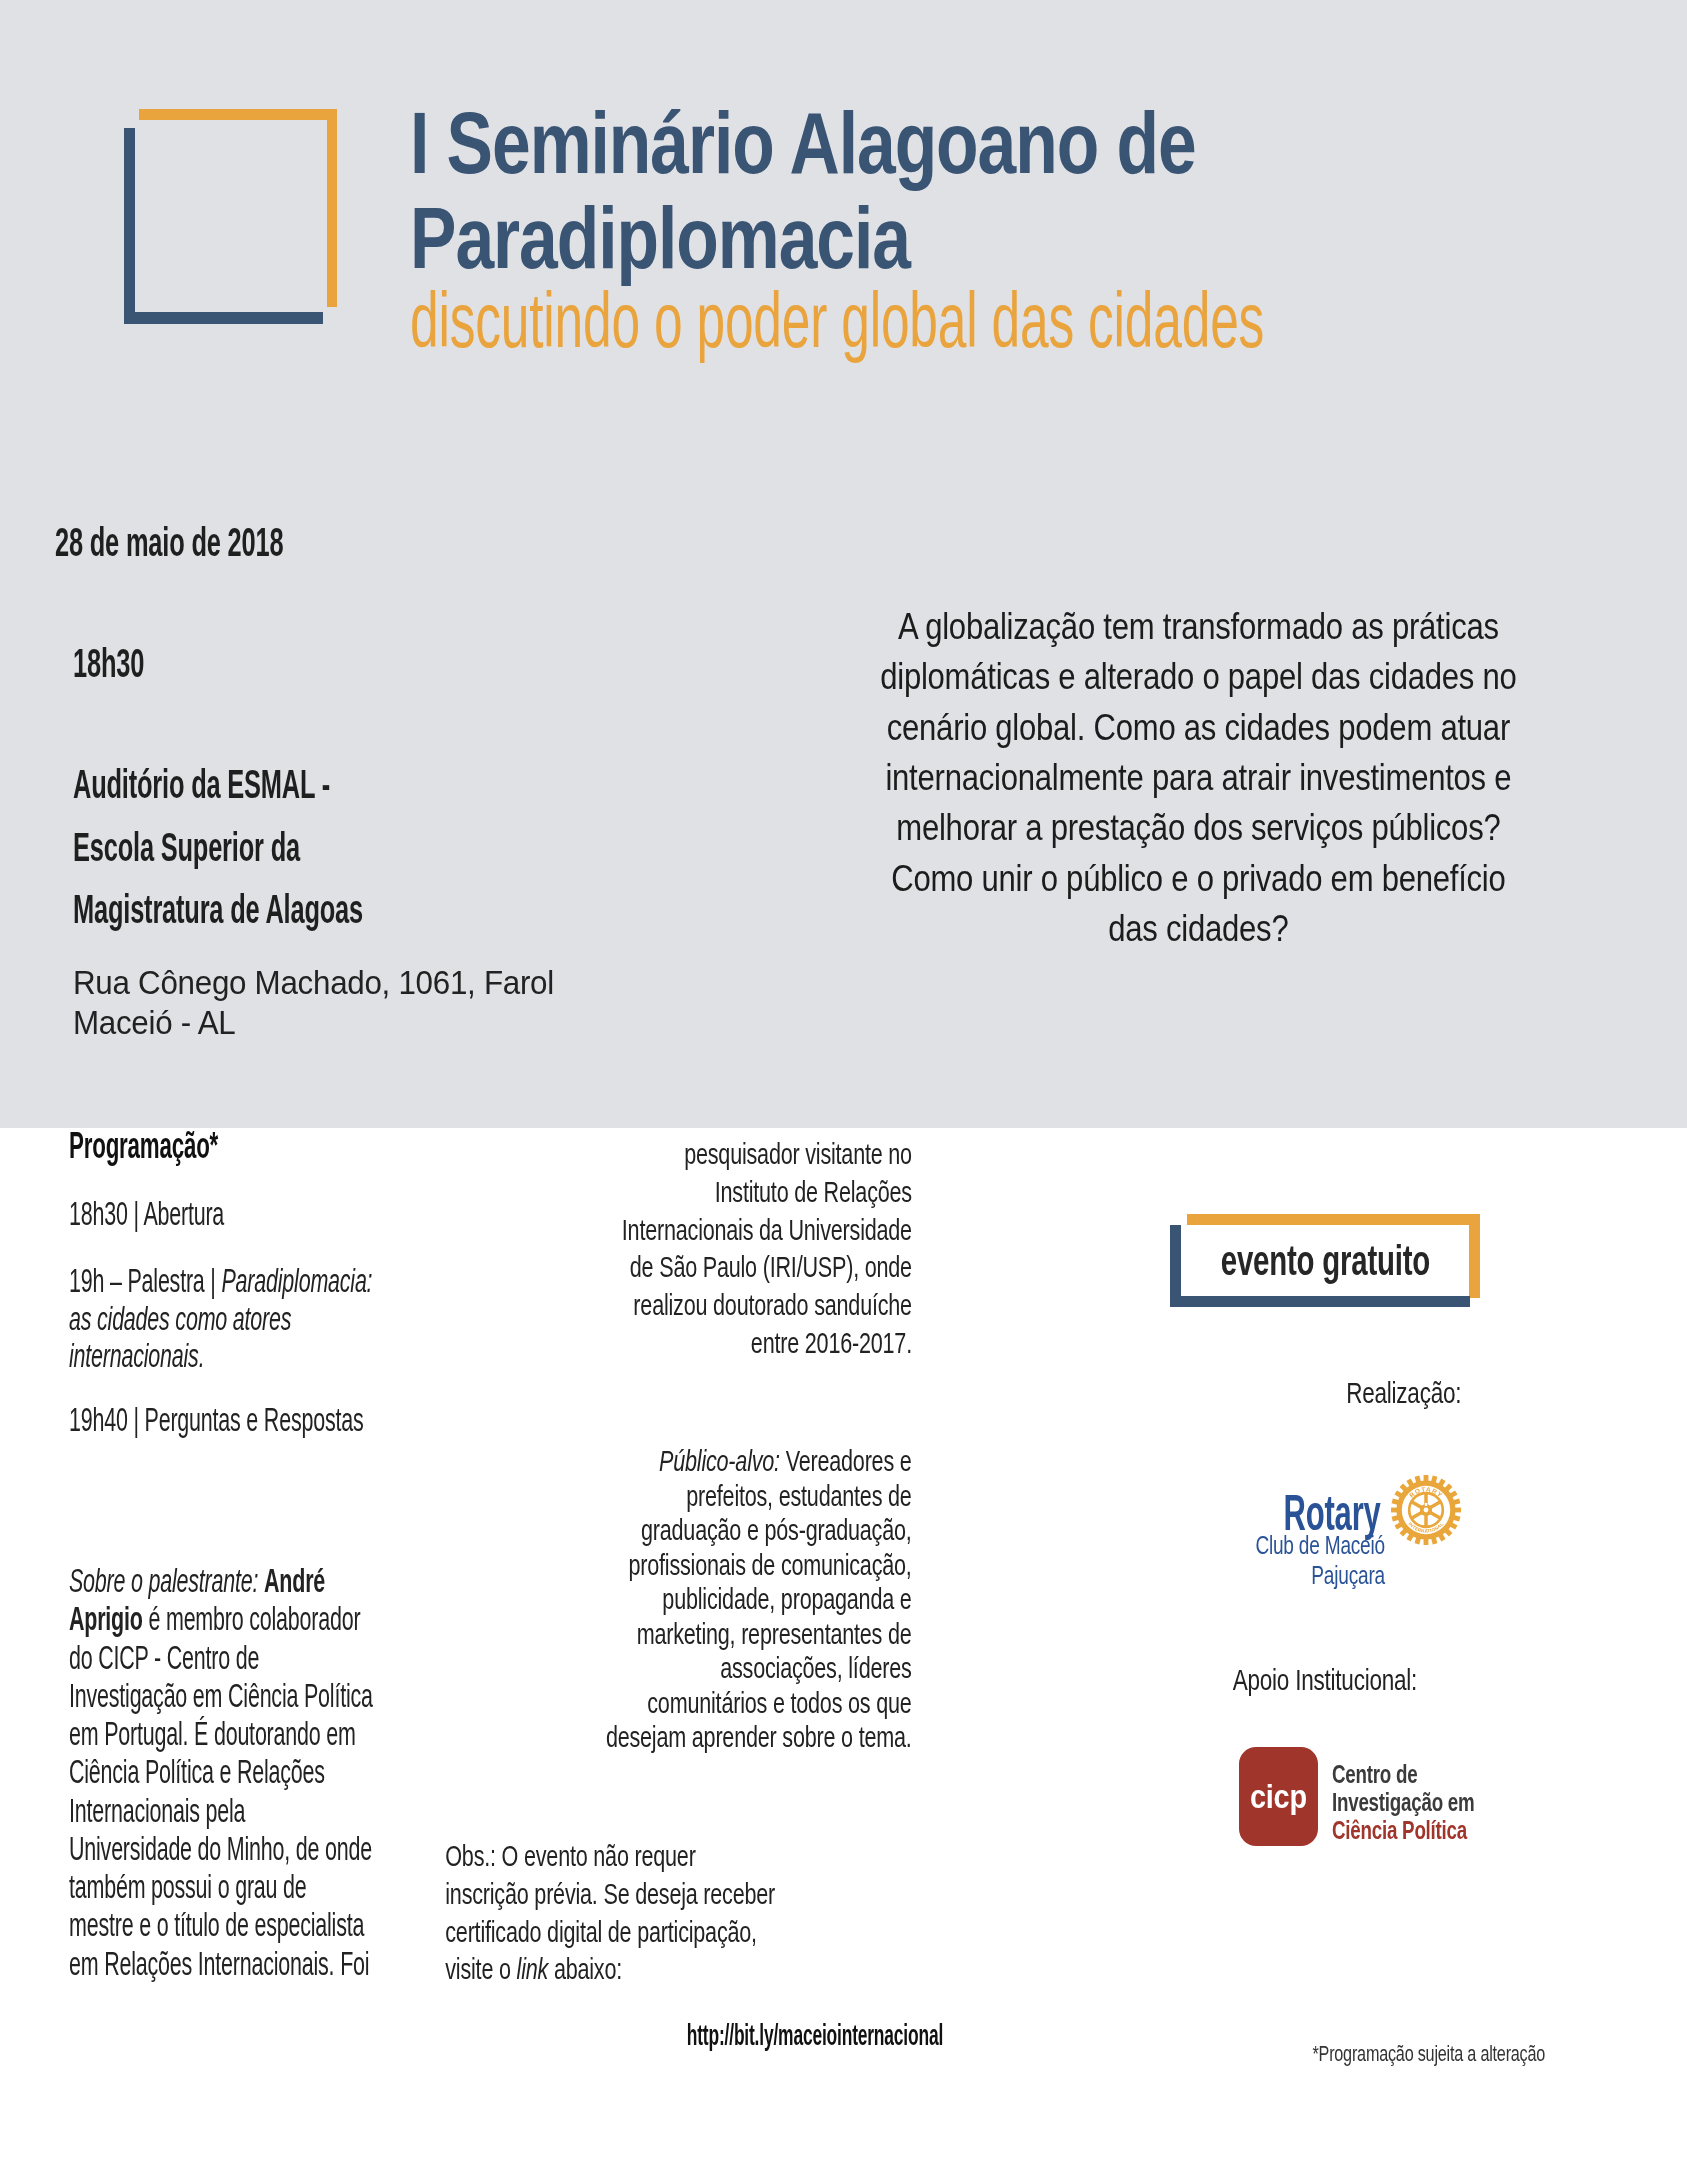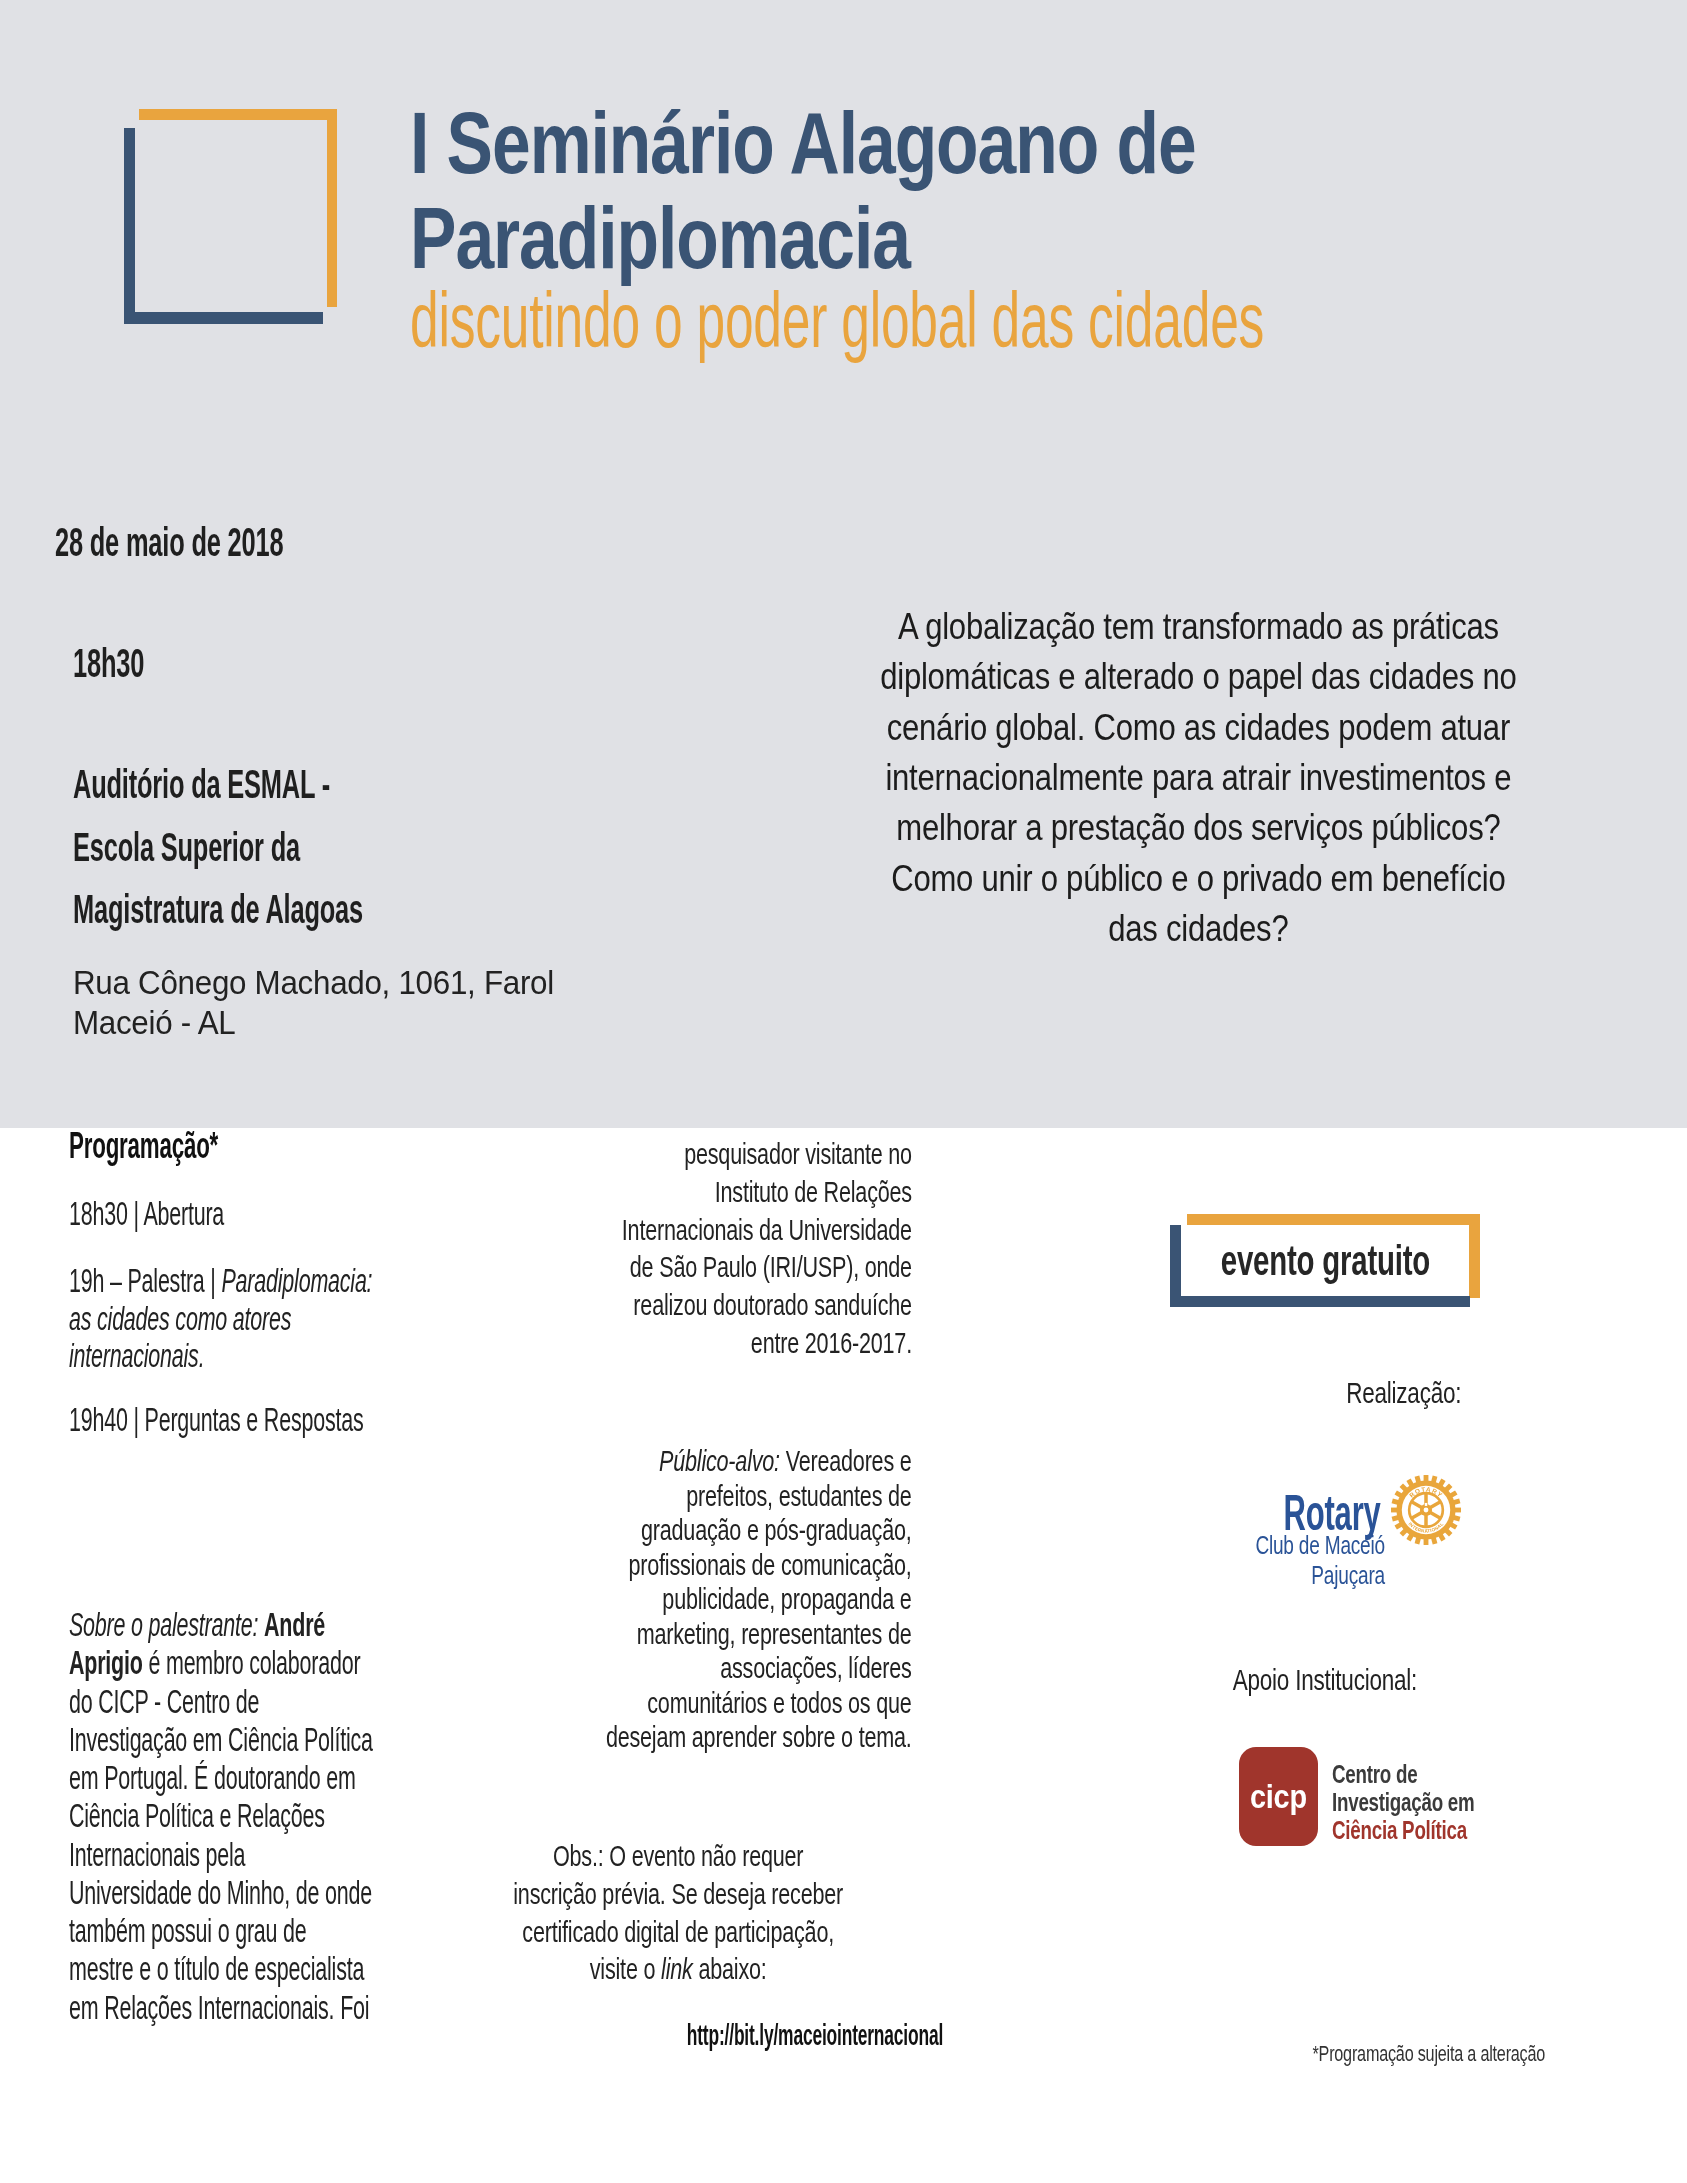--- a/index.html
+++ b/index.html
@@ -38,27 +38,27 @@
   .f-h1{font-size:41px;font-weight:700;color:#1f1f1f;line-height:1.53;}
   #address{left:73px;top:963px;}
   .f-addr{font-size:33px;line-height:1.22;color:#222;}
   #introBox{right:53px;top:602px;width:992px;text-align:center;}
   .f-intro{font-size:37px;line-height:1.36;color:#1c1c1c;}
 
   
   #progHead{left:69px;top:1125px;} .f-ph{font-size:36px;font-weight:700;color:#111;}
   #progItem1{left:69px;top:1195px;text-decoration:underline;} #progItem2{left:69px;top:1262px;} #progItem3{left:69px;top:1401px;}
   .f-c1{font-size:33px;line-height:1.14;color:#222;}
-  #speakerBio{left:69px;top:1606px;text-decoration:underline;}
+  #speakerBio{left:69px;top:1562px;text-decoration:underline;}
   .f-bio{font-size:33px;line-height:1.16;color:#222;}
 
   
   #bioCont{right:775px;top:1135px;width:595px;text-align:right;}
   #audience{right:775px;top:1444px;width:595px;text-align:right;}
-  #note{right:775px;top:1837px;width:595px;text-align:center;}
+  #note{right:775px;top:1837px;width:595px;text-align:left;}
   .f-c2{font-size:30px;line-height:1.26;color:#222;}
   .f-aud{font-size:30px;line-height:1.15;color:#222;}
   #link{left:594px;top:2018px;width:318px;text-align:center;}
   .f-link{font-size:30px;font-weight:700;color:#111;}
 
   
   .badge{left:1170px;top:1214px;width:310px;height:93px;}
   .badge-orange{position:absolute;left:16.5px;right:0;top:0;bottom:9.3px;
       border-top:11.2px solid var(--orange);border-right:11.2px solid var(--orange);}
   .badge-blue{position:absolute;left:0;top:11.2px;width:289px;bottom:0;

